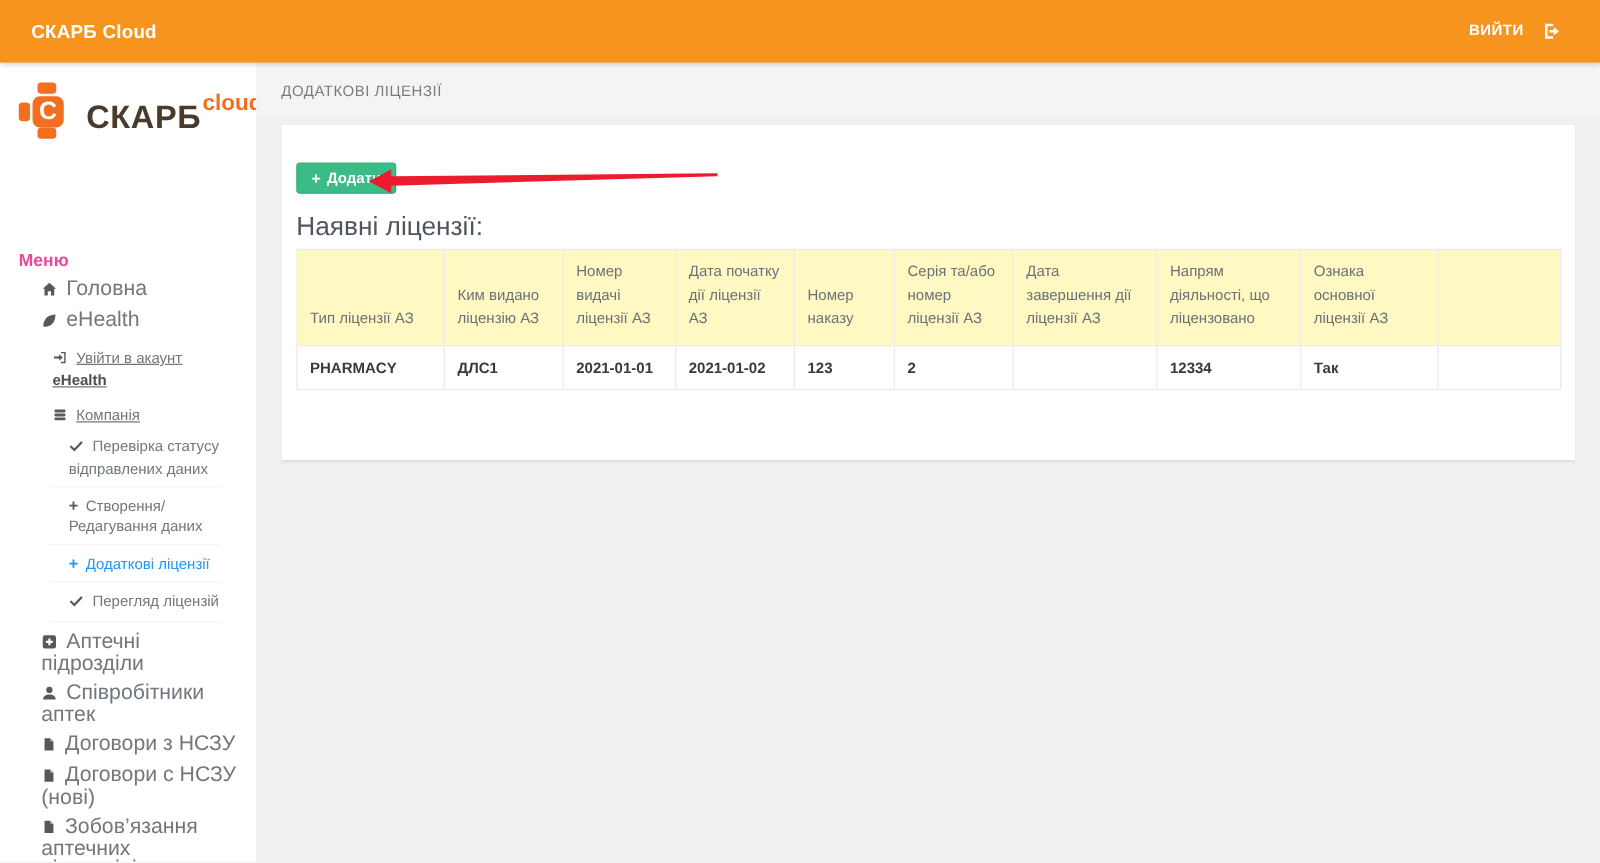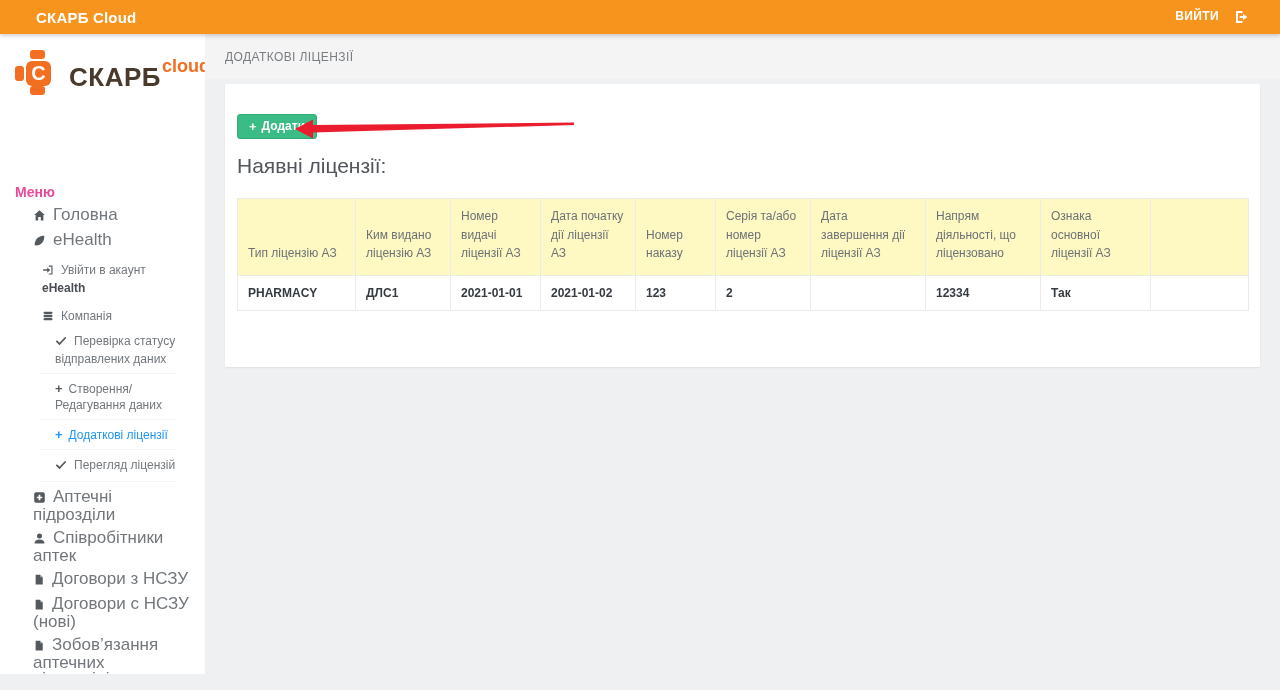--- a/index.html
+++ b/index.html
@@ -8,22 +8,22 @@
     --brand_brown:#4a3a2c;
     --active_link_blue:#2196f3;
     --button_green:#3bbb85;
     --arrow_red:#ea1c2d;
   }
   *{margin:0;padding:0;box-sizing:border-box;}
   html,body{width:1280px;height:690px;overflow:hidden;}
   body{font-family:"Liberation Sans","DejaVu Sans",sans-serif;background:#eef0f1;}
 
   
-  .topbar{height:34px;background:var(--topbar_orange);display:flex;align-items:center;
-          justify-content:space-between;padding:0 30px 0 36px;position:relative;z-index:5;
+  .topbar{height:50px;background:var(--topbar_orange);display:flex;align-items:center;
+          justify-content:space-between;padding:0 30px 0 25px;position:relative;z-index:5;
           box-shadow:0 2px 4px rgba(0,0,0,.18);}
   .topbar .brand{color:#fff;font-size:15px;font-weight:700;letter-spacing:.2px;cursor:pointer;}
   .topbar .logout{display:flex;gap:14px;color:#fff;cursor:pointer;}
   .topbar .logout .label{font-size:12px;font-weight:700;letter-spacing:.4px;}
   .topbar svg{display:block;}
 
   
   .layout{display:flex;height:640px;}
   .sidebar{width:205px;background:#fff;height:100%;overflow:hidden;flex:0 0 205px;}
   .main{flex:1;display:flex;flex-direction:column;overflow:hidden;}
@@ -38,21 +38,21 @@
   .logo-mark .core{position:absolute;left:12px;top:11px;width:25px;height:25px;background:var(--logo_orange);
                    border-radius:6px;color:#fff;font-weight:700;font-size:20px;line-height:24px;text-align:center;}
   .logo-text{margin-left:9px;font-size:26px;font-weight:700;color:var(--brand_brown);letter-spacing:.5px;line-height:1;}
   .logo-text sup{color:var(--logo_orange);font-size:18px;font-weight:700;letter-spacing:0;vertical-align:14px;margin-left:1px;}
 
   
   .menu-header{margin:88px 0 0 15px;font-size:14px;font-weight:700;color:#ec4899;}
   .nav{list-style:none;}
   .nav li{font-size:12px;line-height:16px;color:#72777c;cursor:pointer;}
   .nav .lvl1{margin:7px 14px 0 33px;font-size:17px;}
-  .nav .lvl2{margin:12px 14px 0 42px;}
+  .nav .lvl2{margin:12px 14px 0 42px;text-decoration:underline;}
   .nav .lvl3{margin:7px 28px 0 40px;padding:0 0 6px 15px;border-bottom:1px solid #f5f5f6;}
   .nav .active{color:var(--active_link_blue);}
   .nav .icon{display:inline-block;vertical-align:-2px;margin-right:7px;color:#54595e;}
   .nav .plus-glyph{font-weight:700;font-size:13px;margin-right:6px;color:#54595e;vertical-align:0;}
   .nav .active .plus-glyph{color:var(--active_link_blue);}
   .nav b{color:#4a4e53;}
 
   
   .page-titlebar{height:45px;background:#f4f4f5;display:flex;align-items:center;padding-left:20px;flex:0 0 45px;}
   .page-title{font-size:12px;color:#797d81;letter-spacing:.4px;}
@@ -60,21 +60,21 @@
   .card{position:relative;background:#fff;border-radius:1px;box-shadow:0 1px 2px rgba(0,0,0,.07);
         padding:30px 12px 56px;}
 
   .btn-add{display:inline-flex;align-items:center;gap:5px;background:var(--button_green);
            border:1px solid #33ab79;color:#fff;font-family:inherit;font-size:12px;font-weight:700;
            padding:4px 11px 5px;border-radius:3px;cursor:pointer;}
   .btn-add .plus{font-weight:700;font-size:13px;line-height:1;}
 
   .annotation-arrow{position:absolute;left:70px;top:34px;pointer-events:none;}
 
-  .section-heading{margin:15px 0 20px;font-size:21px;font-weight:400;color:#50565c;}
+  .section-heading{margin:15px 0 5px;font-size:21px;font-weight:400;color:#50565c;}
 
   table.lic{width:100%;border-collapse:collapse;table-layout:fixed;}
   table.lic th{background:#fef9c3;border:1px solid #ebebeb;color:#6c7176;font-weight:400;
                font-size:12px;line-height:1.55;text-align:left;vertical-align:bottom;
                padding:8px 10px 12px;word-wrap:break-word;}
   table.lic td{border:1px solid #ebebeb;color:#353b41;font-weight:700;font-size:12px;
                padding:10px;height:33px;word-wrap:break-word;}
 </style>
 </head>
 <body>
@@ -245,21 +245,21 @@
               <col style="width:95px">
             <col style="width:80px">
               <col style="width:95px">
               <col style="width:115px">
               <col style="width:115px">
             <col style="width:110px">
               <col style="width:98px">
           </colgroup>
           <thead>
             <tr>
-              <th>Тип ліцензію АЗ</th>
+              <th>Тип ліцензії АЗ</th>
               <th>Ким видано ліцензію АЗ</th>
               <th>Номер видачі ліцензії АЗ</th>
               <th>Дата початку дії ліцензії АЗ</th>
               <th>Номер наказу</th>
               <th>Серія та/або номер ліцензії АЗ</th>
               <th>Дата завершення дії ліцензії АЗ</th>
               <th>Напрям діяльності, що ліцензовано</th>
               <th>Ознака основної ліцензії АЗ</th>
               <th></th>
             </tr>

